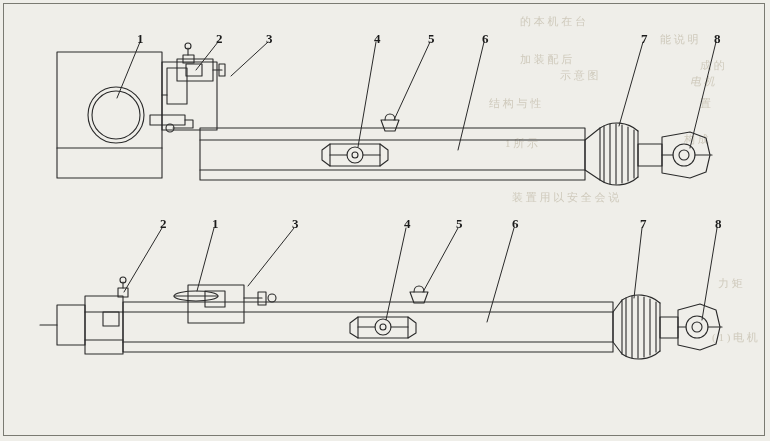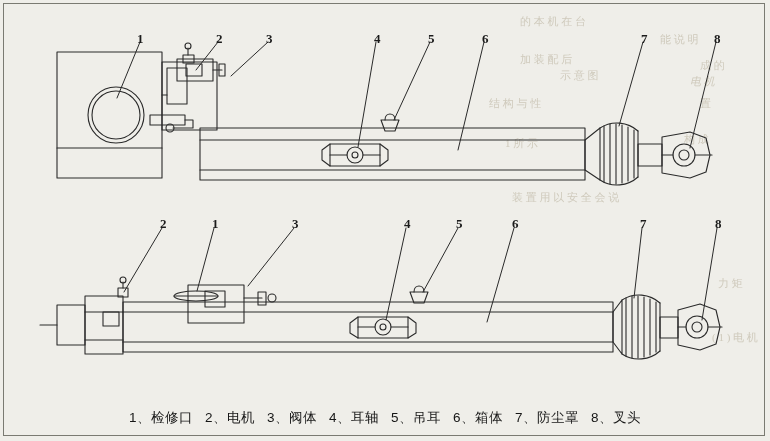--- a/index.html
+++ b/index.html
@@ -251,14 +251,13 @@
       <div class="lbl" style="left: 160px; top: 216px;">2</div>
       <div class="lbl" style="left: 212px; top: 216px;">1</div>
       <div class="lbl" style="left: 292px; top: 216px;">3</div>
       <div class="lbl" style="left: 404px; top: 216px;">4</div>
       <div class="lbl" style="left: 456px; top: 216px;">5</div>
       <div class="lbl" style="left: 512px; top: 216px;">6</div>
       <div class="lbl" style="left: 640px; top: 216px;">7</div>
       <div class="lbl" style="left: 715px; top: 216px;">8</div>
     </div>
 
-  <div class="legend" id="legend"><span>1、检修口</span><span>2、电机</span><span>3、阀体</span><span>4、耳轴</span><span>5、吊耳</span><span>6、箱体</span><span>7、防尘罩</span><span>8、叉头</span></div>
 </div>
 
 </body></html>

